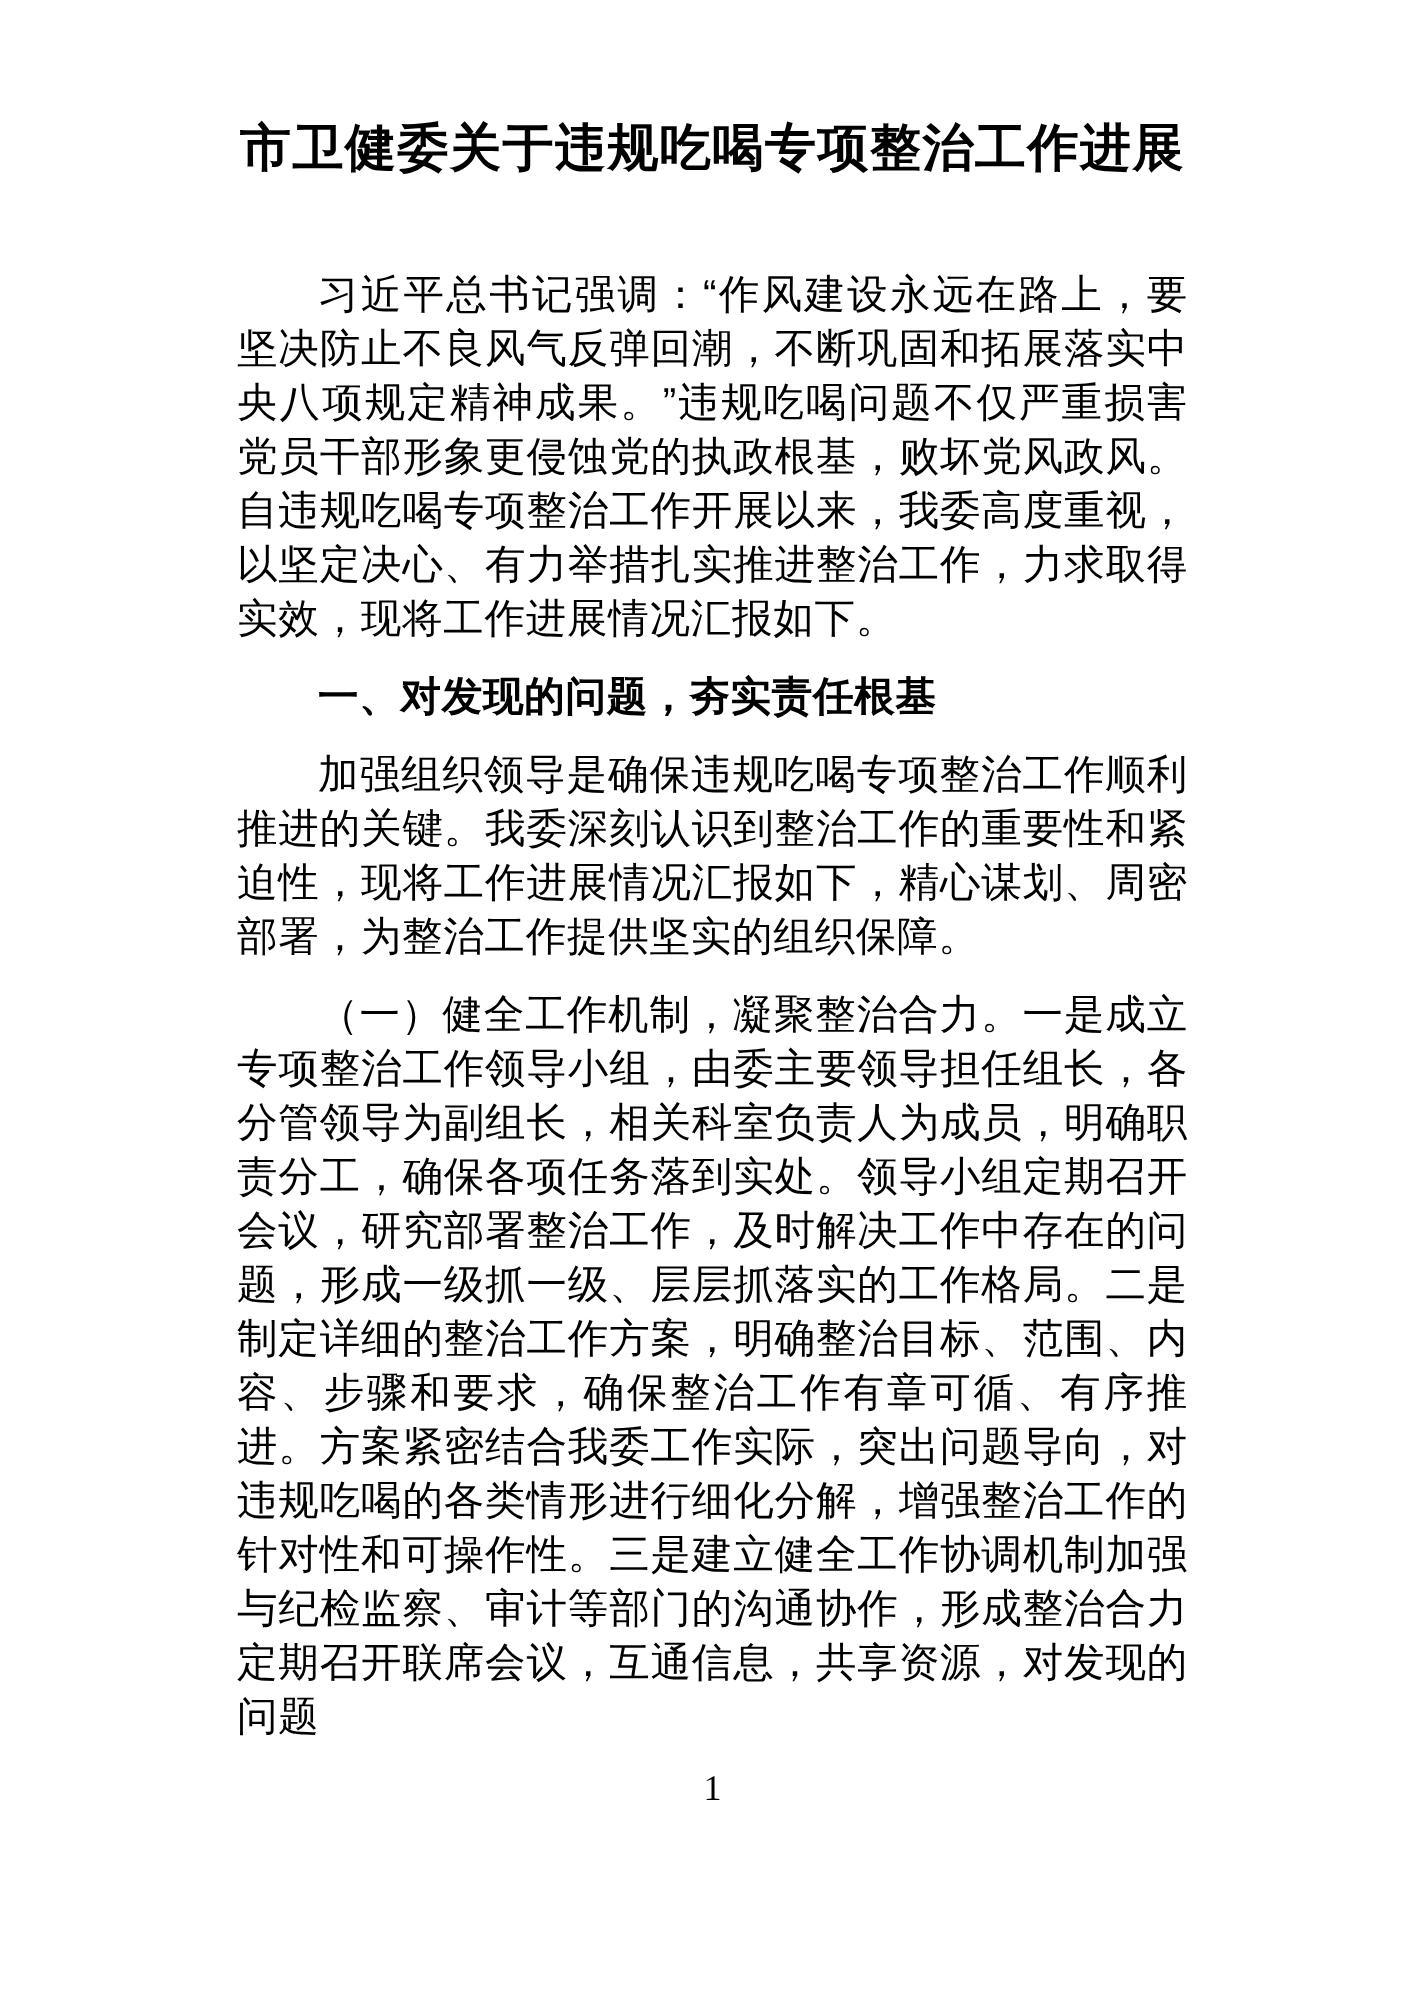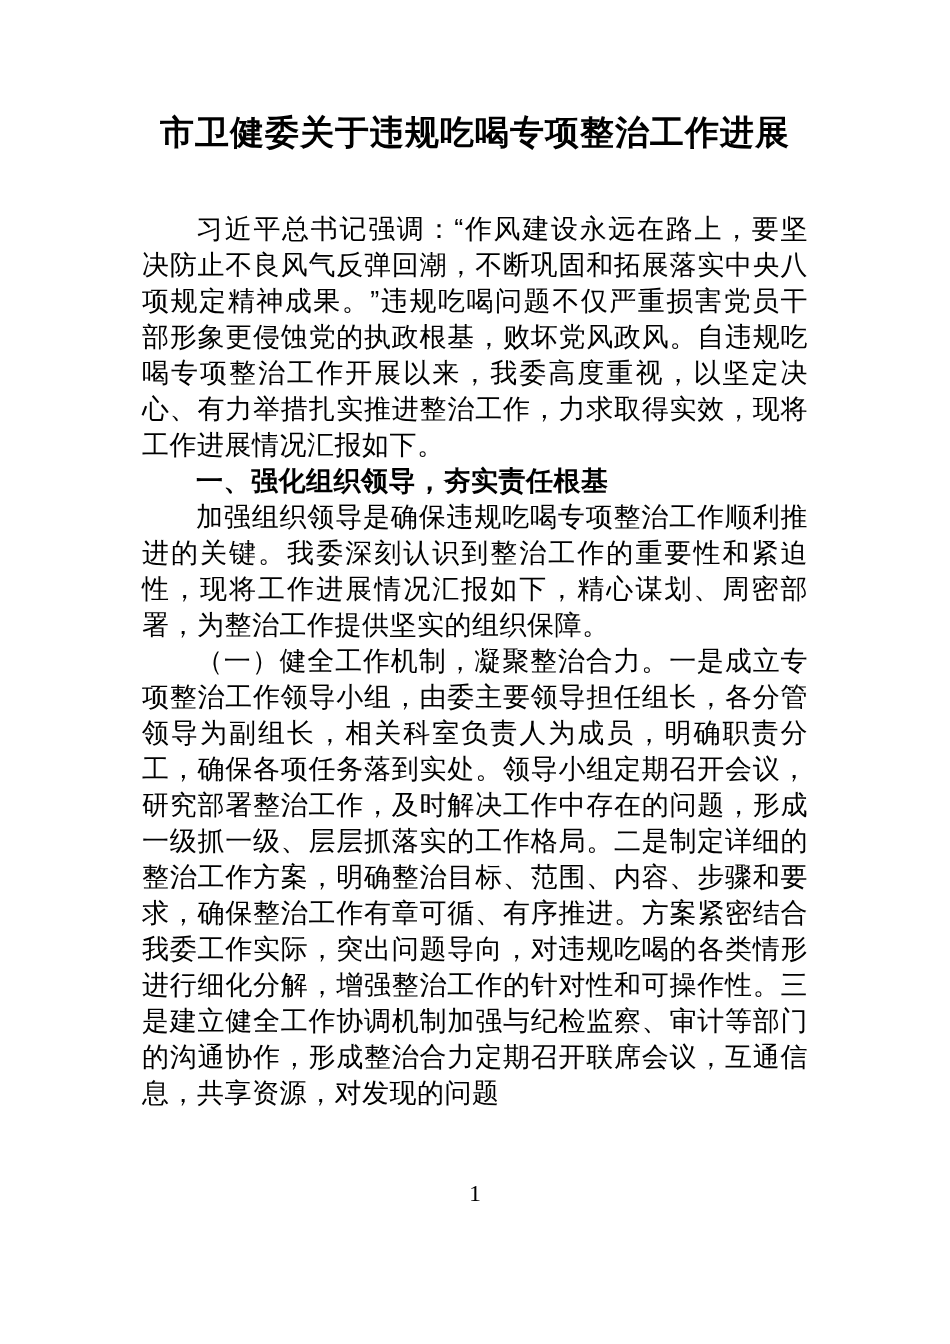--- a/index.html
+++ b/index.html
@@ -9,39 +9,39 @@
     height: 1344px;
     background: #ffffff;
     color: #000000;
     font-family: "Liberation Sans", "DejaVu Sans", sans-serif;
     overflow: hidden;
     position: relative;
   }
   .page {
     position: absolute;
     inset: 0;
-    padding: 109px 142px 0 142px;
+    padding: 76px 142px 0 142px;
   }
   .doc-title {
     text-align: center;
     font-weight: bold;
     font-size: 34px;
     letter-spacing: 1px;
   }
   .doc-title .t-line {
     line-height: 46px;
   }
   .doc-title .t-line + .t-line {
     margin-top: 27px;
   }
   .content {
     margin-top: 56px;
   }
   .content p {
-    margin: 0;
+    margin: 16px;
     font-size: 27px;
     line-height: 36px;
     text-align: justify;
     text-justify: inter-ideograph;
     text-indent: 2em;
     letter-spacing: 0.5px;
   }
   .content p.section-heading {
     font-weight: bold;
   }
@@ -59,20 +59,20 @@
 <body>
 
 <div class="page">
 
   <div class="doc-title">
     <div class="t-line">市卫健委关于违规吃喝专项整治工作进展</div>
   </div>
 
   <div class="content">
     <p class="body-para">习近平总书记强调：“作风建设永远在路上，要坚决防止不良风气反弹回潮，不断巩固和拓展落实中央八项规定精神成果。”违规吃喝问题不仅严重损害党员干部形象更侵蚀党的执政根基，败坏党风政风。自违规吃喝专项整治工作开展以来，我委高度重视，以坚定决心、有力举措扎实推进整治工作，力求取得实效，现将工作进展情况汇报如下。</p>
-    <p class="section-heading">一、强化组织领导，夯实责任根基</p>
+    <p class="section-heading">一、对发现的问题，夯实责任根基</p>
     <p class="body-para">加强组织领导是确保违规吃喝专项整治工作顺利推进的关键。我委深刻认识到整治工作的重要性和紧迫性，现将工作进展情况汇报如下，精心谋划、周密部署，为整治工作提供坚实的组织保障。</p>
     <p class="body-para">（一）健全工作机制，凝聚整治合力。一是成立专项整治工作领导小组，由委主要领导担任组长，各分管领导为副组长，相关科室负责人为成员，明确职责分工，确保各项任务落到实处。领导小组定期召开会议，研究部署整治工作，及时解决工作中存在的问题，形成一级抓一级、层层抓落实的工作格局。二是制定详细的整治工作方案，明确整治目标、范围、内容、步骤和要求，确保整治工作有章可循、有序推进。方案紧密结合我委工作实际，突出问题导向，对违规吃喝的各类情形进行细化分解，增强整治工作的针对性和可操作性。三是建立健全工作协调机制加强与纪检监察、审计等部门的沟通协作，形成整治合力定期召开联席会议，互通信息，共享资源，对发现的问题</p>
   </div>
 
   <div class="page-number">1</div>
 
 </div>
 
 </body></html>

